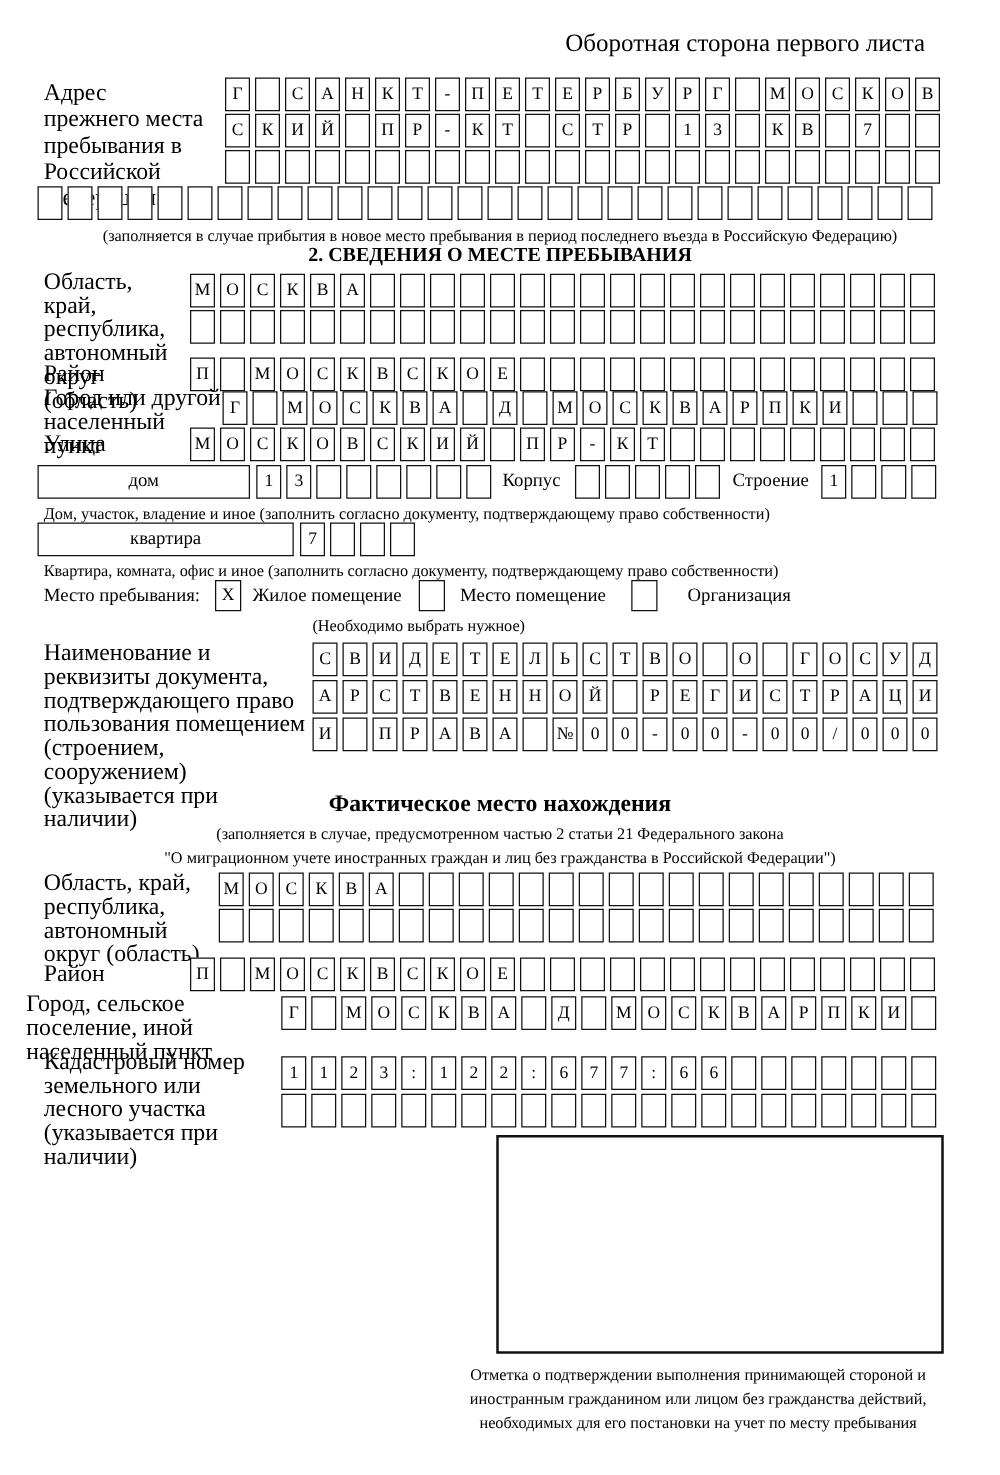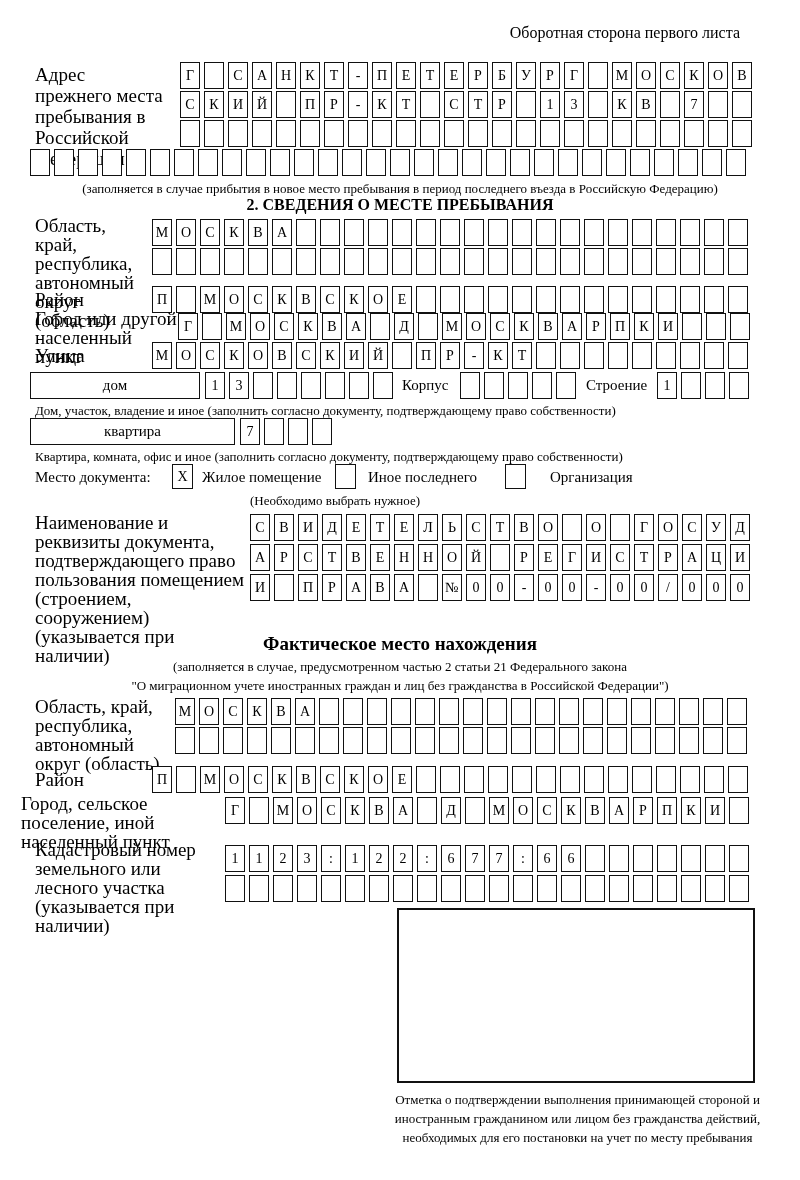--- a/index.html
+++ b/index.html
@@ -26,21 +26,21 @@
   }
   .checkbox {
     position:absolute; width:21px; height:25px; border:1.6px solid #111;
     display:flex; align-items:center; justify-content:center; font-size:14px; background:#fff;
   }
   .stamp-box { position:absolute; border:2px solid #111; background:#fff; }
 </style>
 </head>
 <body>
 
-<div class="abs" style="left:0;top:24px;width:740px;text-align:right;font-size:16px">Оборотная сторона первого листа</div>
+<div class="abs" style="left:0;top:24px;width:740px;text-align:right;font-size:20px">Оборотная сторона первого листа</div>
 
 <div class="lbl" style="left:35px;top:64px;width:128px;line-height:21px">Адрес прежнего места пребывания в Российской Федерации</div>
 <div class="cellrow" style="left:180px;top:62px">
     <span class="cell">Г</span>
     <span class="cell"></span>
     <span class="cell">С</span>
     <span class="cell">А</span>
     <span class="cell">Н</span>
     <span class="cell">К</span>
     <span class="cell">Т</span>
@@ -322,25 +322,25 @@
 
 <div class="wbox" style="left:30px;top:418px;width:205px">квартира</div>
 <div class="cellrow" style="left:240px;top:418px">
     <span class="cell">7</span>
     <span class="cell"></span>
     <span class="cell"></span>
     <span class="cell"></span>
   </div>
 <div class="note" style="left:35px;top:448px;width:760px">Квартира, комната, офис и иное (заполнить согласно документу, подтверждающему право собственности)</div>
 
-<div class="inline-lbl" style="left:35px;top:469px">Место документа:</div>
+<div class="inline-lbl" style="left:35px;top:469px">Место пребывания:</div>
 <div class="checkbox" style="left:172px;top:464px">X</div>
 <div class="inline-lbl" style="left:202px;top:469px">Жилое помещение</div>
 <div class="checkbox" style="left:335px;top:464px"></div>
-<div class="inline-lbl" style="left:368px;top:469px">Иное последнего</div>
+<div class="inline-lbl" style="left:368px;top:469px">Место помещение</div>
 <div class="checkbox" style="left:505px;top:464px"></div>
 <div class="inline-lbl" style="left:550px;top:469px">Организация</div>
 <div class="note center" style="left:135px;top:492px;width:400px">(Необходимо выбрать нужное)</div>
 
 <div class="lbl" style="left:35px;top:513px;width:215px">Наименование и реквизиты документа, подтверждающего право пользования помещением (строением, сооружением) (указывается при наличии)</div>
 <div class="cellrow" style="left:250px;top:514px">
     <span class="cell">С</span>
     <span class="cell">В</span>
     <span class="cell">И</span>
     <span class="cell">Д</span>
@@ -566,13 +566,13 @@
     <span class="cell"></span>
     <span class="cell"></span>
     <span class="cell"></span>
     <span class="cell"></span>
     <span class="cell"></span>
     <span class="cell"></span>
     <span class="cell"></span>
   </div>
 
 <div class="stamp-box" style="left:397px;top:908px;width:358px;height:175px"></div>
-<div class="note center" style="left:385px;top:1090px;width:385px;line-height:19px">Отметка о подтверждении выполнения принимающей стороной и иностранным гражданином или лицом без гражданства действий, необходимых для его постановки на учет по месту пребывания</div>
+<div class="note center" style="left:366px;top:1090px;width:385px;line-height:19px">Отметка о подтверждении выполнения принимающей стороной и иностранным гражданином или лицом без гражданства действий, необходимых для его постановки на учет по месту пребывания</div>
 
 </body></html>

